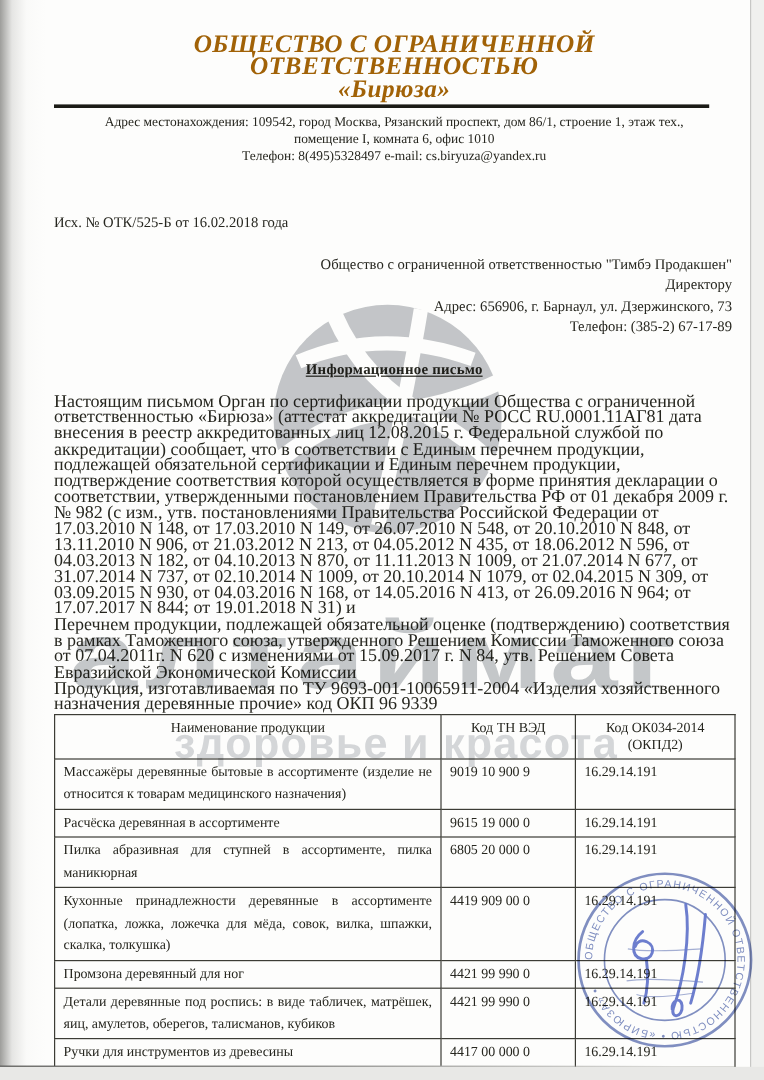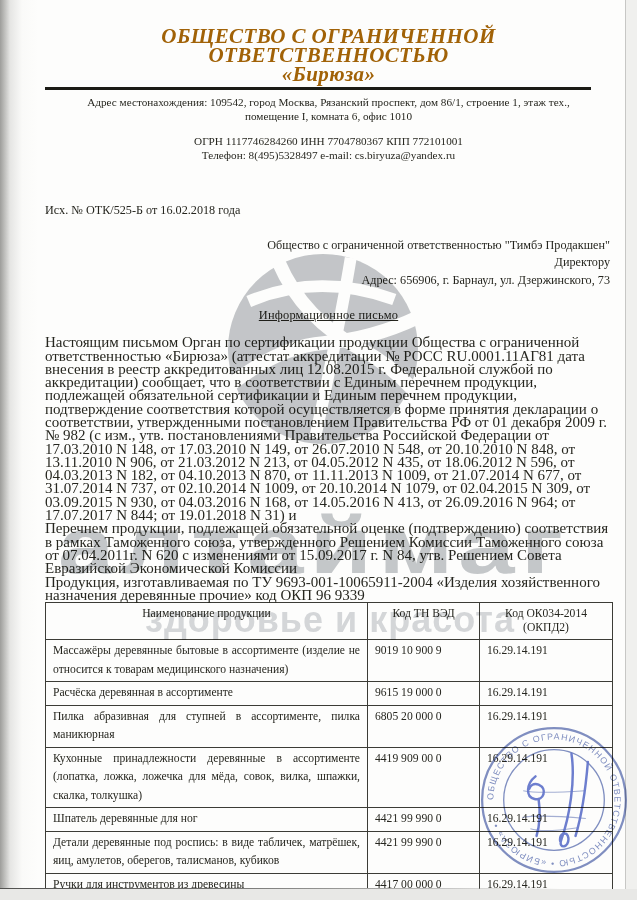--- a/index.html
+++ b/index.html
@@ -25,21 +25,21 @@
     font-size:21px;line-height:19px;letter-spacing:.4px;color:#a16207;}
   .head-rule{height:0;border-bottom:3px solid #1b1b16;margin:3px 21px 5px 0;}
   .addr{text-align:center;font-size:11.2px;line-height:14px;}
   .addr-located{max-width:492px;margin:0 auto;}
   .reg-block{margin-top:11px;}
 
   .ref-line{margin-top:41px;font-size:12.2px;}
 
   .recipient{margin-top:19px;text-align:right;font-size:12.2px;line-height:17.4px;padding-right:2px;}
 
-  .letter-title{margin-top:19px;text-align:center;font-size:12.4px;font-weight:400;
+  .letter-title{margin-top:19px;text-align:center;font-size:12.4px;font-weight:700;
     text-decoration:underline;letter-spacing:.2px;}
 
   .body-text{margin-top:13px;font-size:15px;line-height:13.3px;}
   .body-text p{margin:0;}
 
   
   table.products{border-collapse:collapse;table-layout:fixed;width:567px;margin-top:0;
     font-size:11.6px;}
   table.products col.c1{width:322px;} table.products col.c2{width:112px;} table.products col.c3{width:133px;}
   table.products th,table.products td{border:1px solid #3c3c36;padding:2px 7px;vertical-align:top;}
@@ -81,29 +81,29 @@
 
   <div class="wm wm-brand">алтаймаг</div>
   <div class="wm wm-tagline">здоровье и красота</div>
 
   <div class="page">
 
     <div class="org-name">ОБЩЕСТВО С ОГРАНИЧЕННОЙ ОТВЕТСТВЕННОСТЬЮ</div>
     <div class="org-name" style="margin-top:0;">«Бирюза»</div>
     <div class="head-rule"></div>
     <div class="addr addr-located">Адрес местонахождения: 109542, город Москва, Рязанский проспект, дом 86/1, строение 1, этаж тех., помещение I, комната 6, офис 1010</div>
-    <div class="addr reg-block">ОГРН 1117746284260 ИНН 7704780367 КПП 772101001</div>
     <div class="addr">Телефон: 8(495)5328497 e-mail: cs.biryuza@yandex.ru</div>
 
     <div class="ref-line">Исх. № ОТК/525-Б от 16.02.2018 года</div>
 
     <div class="recipient">
       <div>Общество с ограниченной ответственностью "Тимбэ Продакшен"</div>
       <div>Директору</div>
       <div>Адрес: 656906, г. Барнаул, ул. Дзержинского, 73</div>
+      <div>Телефон: (385-2) 67-17-89</div>
     </div>
 
     <div class="letter-title">Информационное письмо</div>
 
     <div class="body-text">
       <p>Настоящим письмом Орган по сертификации продукции Общества с ограниченной ответственностью «Бирюза» (аттестат аккредитации № РОСС RU.0001.11АГ81 дата внесения в реестр аккредитованных лиц 12.08.2015 г. Федеральной службой по аккредитации) сообщает, что в соответствии с Единым перечнем продукции, подлежащей обязательной сертификации и Единым перечнем продукции, подтверждение соответствия которой осуществляется в форме принятия декларации о соответствии, утвержденными постановлением Правительства РФ от 01 декабря 2009 г. № 982 (с изм., утв. постановлениями Правительства Российской Федерации от 17.03.2010 N 148, от 17.03.2010 N 149, от 26.07.2010 N 548, от 20.10.2010 N 848, от 13.11.2010 N 906, от 21.03.2012 N 213, от 04.05.2012 N 435, от 18.06.2012 N 596, от 04.03.2013 N 182, от 04.10.2013 N 870, от 11.11.2013 N 1009, от 21.07.2014 N 677, от 31.07.2014 N 737, от 02.10.2014 N 1009, от 20.10.2014 N 1079, от 02.04.2015 N 309, от 03.09.2015 N 930, от 04.03.2016 N 168, от 14.05.2016 N 413, от 26.09.2016 N 964; от 17.07.2017 N 844; от 19.01.2018 N 31) и</p>
       <p>Перечнем продукции, подлежащей обязательной оценке (подтверждению) соответствия в рамках Таможенного союза, утвержденного Решением Комиссии Таможенного союза от 07.04.2011г. N 620 с изменениями от 15.09.2017 г. N 84, утв. Решением Совета Евразийской Экономической Комиссии</p>
       <p>Продукция, изготавливаемая по ТУ 9693-001-10065911-2004 «Изделия хозяйственного назначения деревянные прочие» код ОКП 96 9339</p>
     </div>
 
@@ -133,21 +133,21 @@
         <td class="name">Пилка абразивная для ступней в ассортименте, пилка маникюрная</td>
         <td class="code">6805 20 000 0</td>
         <td class="code">16.29.14.191</td>
       </tr>
       <tr>
         <td class="name">Кухонные принадлежности деревянные в ассортименте (лопатка, ложка, ложечка для мёда, совок, вилка, шпажки, скалка, толкушка)</td>
         <td class="code">4419 909 00 0</td>
         <td class="code">16.29.14.191</td>
       </tr>
       <tr>
-        <td class="name">Шпатель деревянные для ног</td>
+        <td class="name">Промзона деревянный для ног</td>
         <td class="code">4421 99 990 0</td>
         <td class="code">16.29.14.191</td>
       </tr>
       <tr>
         <td class="name">Детали деревянные под роспись: в виде табличек, матрёшек, яиц, амулетов, оберегов, талисманов, кубиков</td>
         <td class="code">4421 99 990 0</td>
         <td class="code">16.29.14.191</td>
       </tr>
       <tr>
         <td class="name">Ручки для инструментов из древесины</td>

